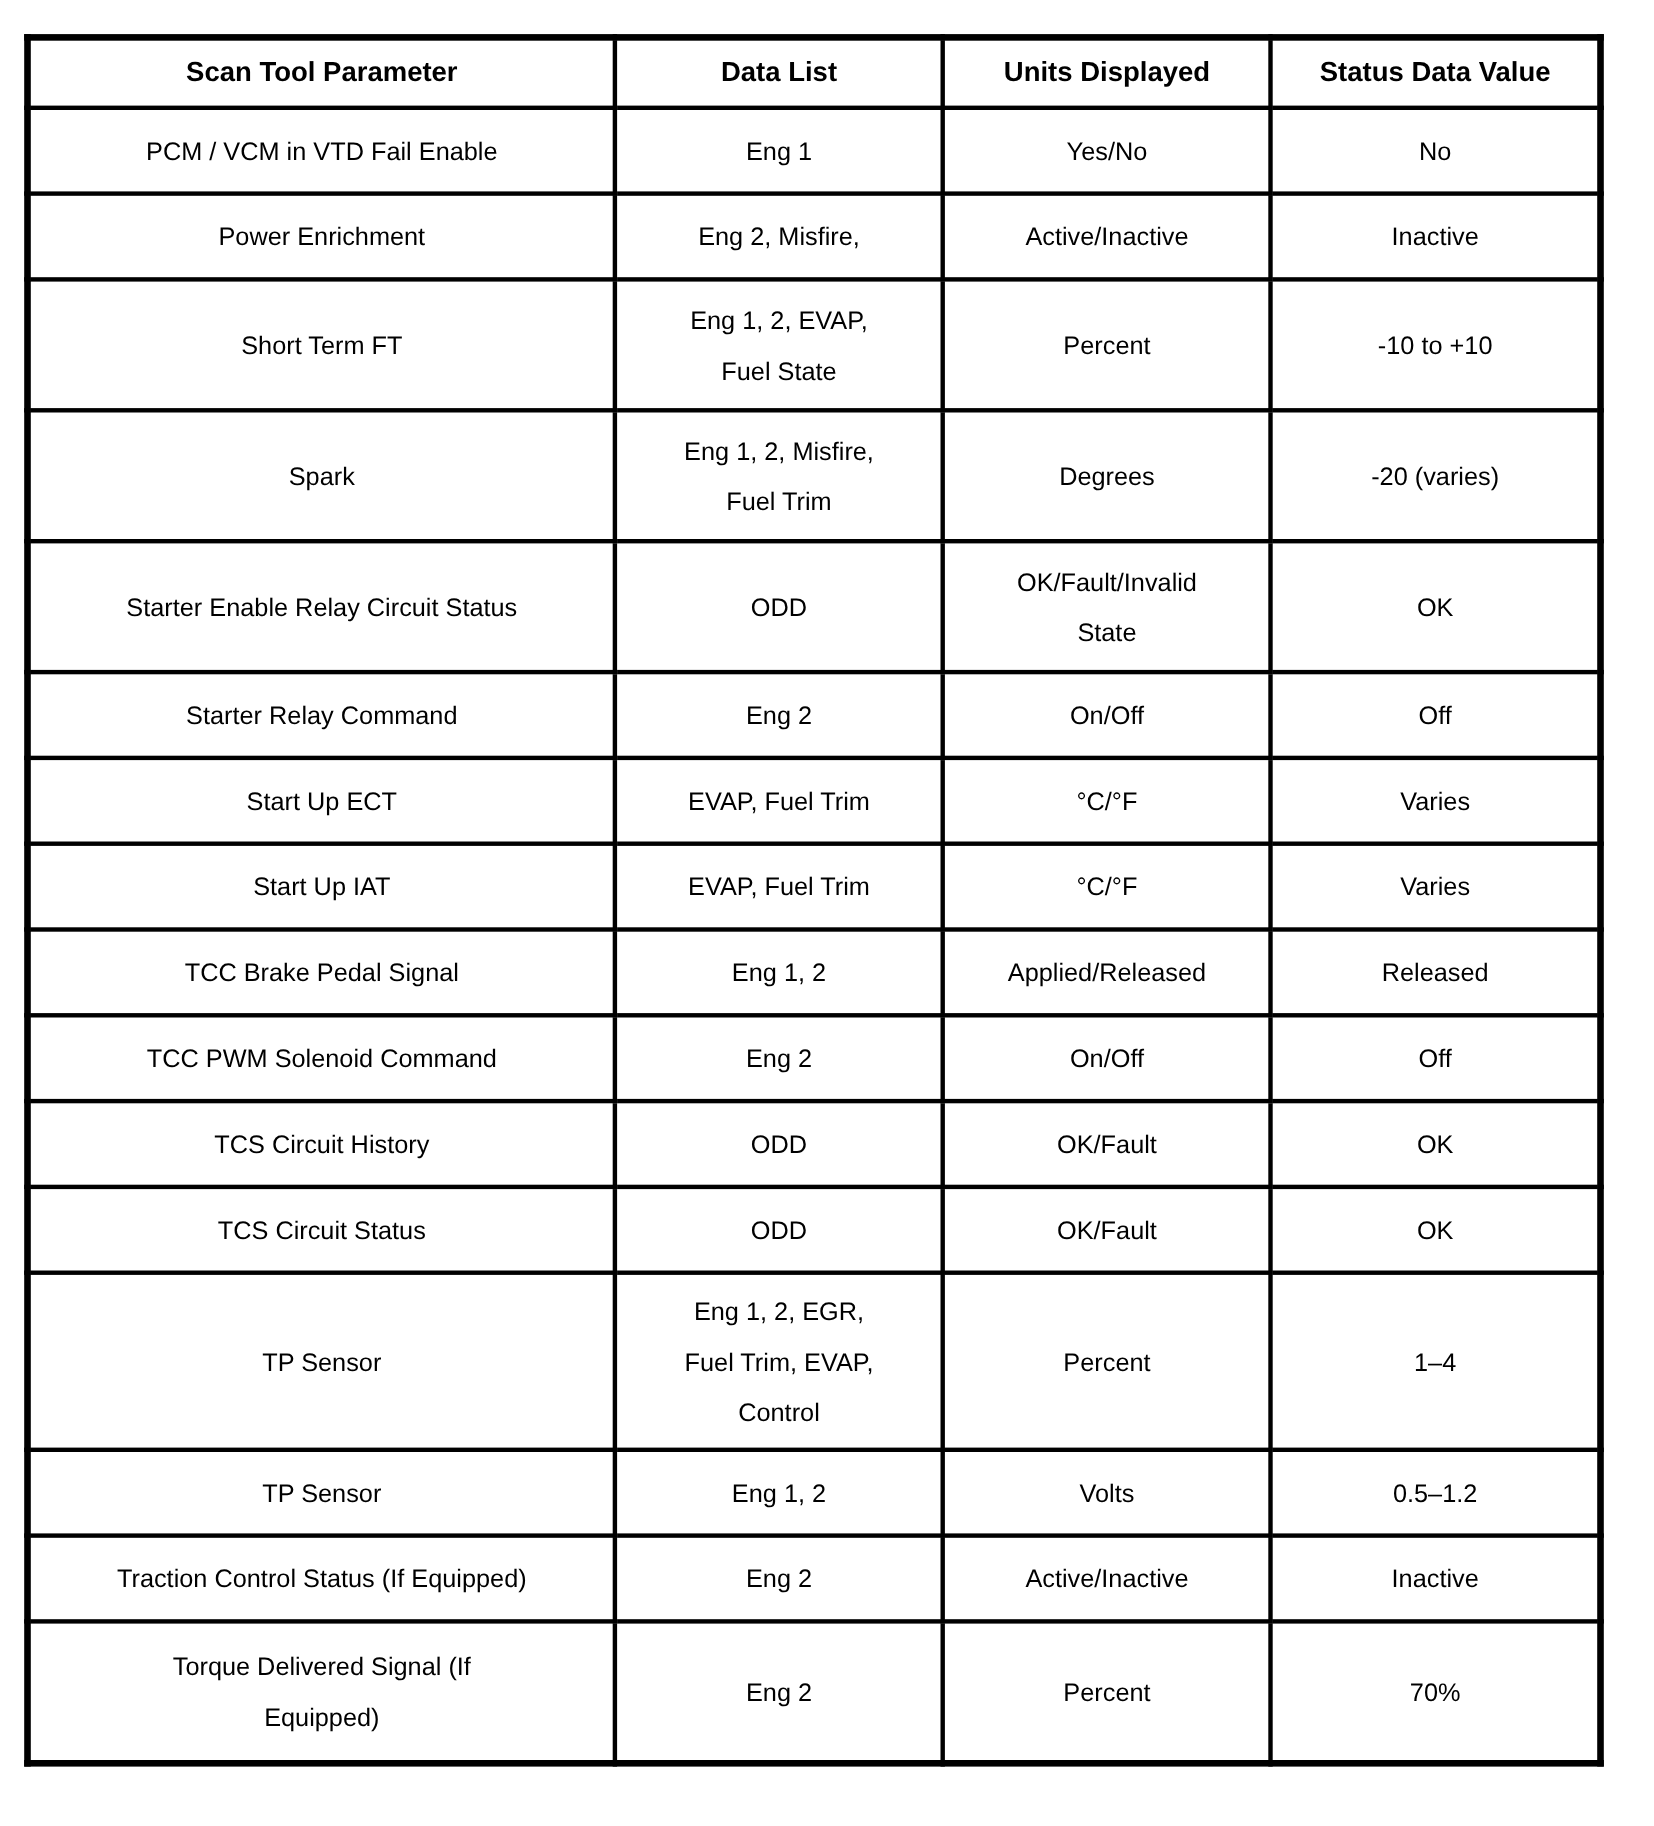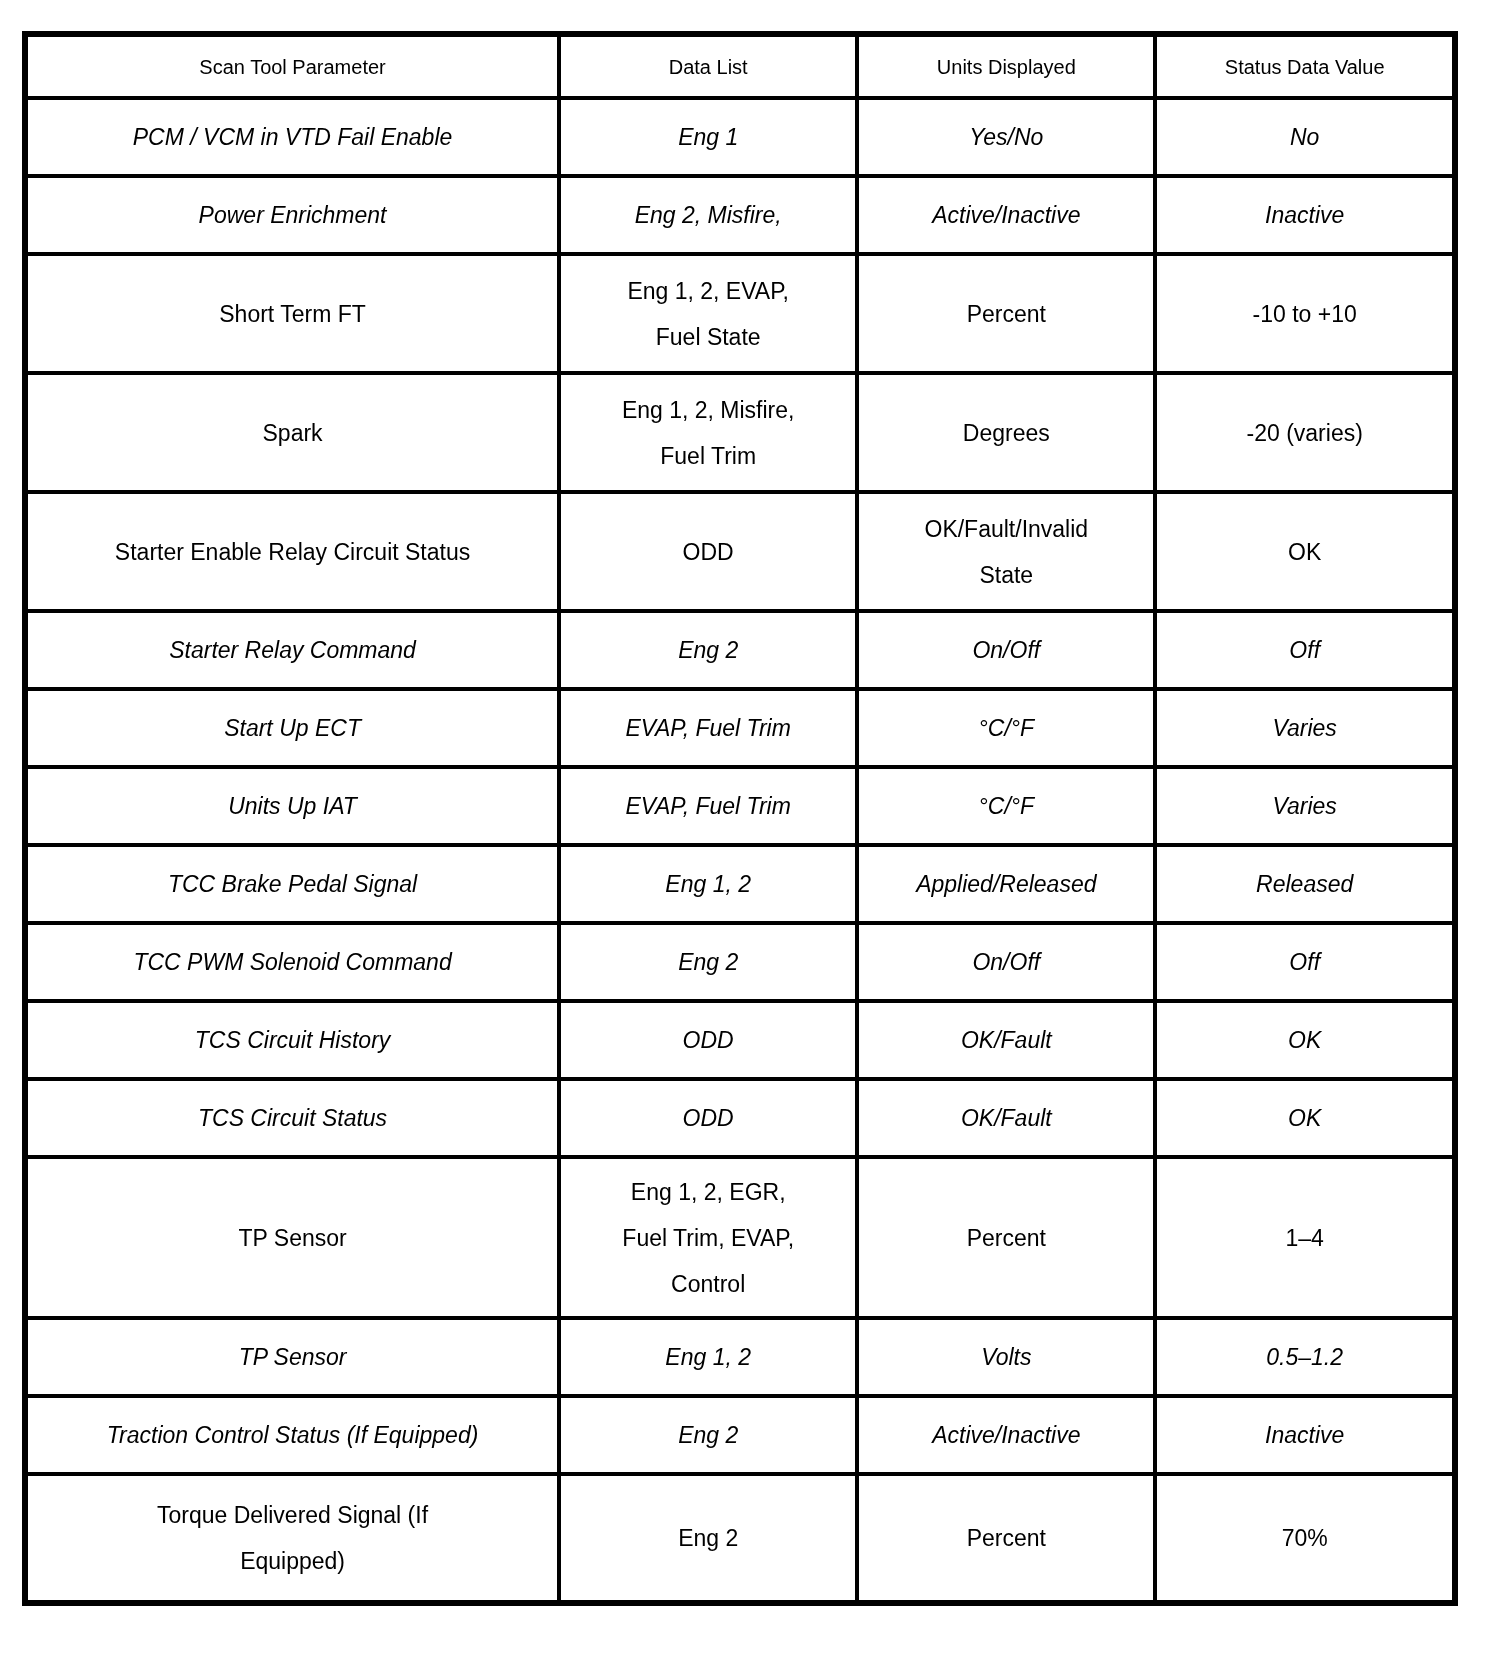--- a/index.html
+++ b/index.html
@@ -28,26 +28,26 @@
     border: 4px solid #000000;
     text-align: center;
     vertical-align: middle;
     white-space: pre-line;
     font-size: 23px;
     line-height: 2.0;
     padding: 2px 10px;
     overflow: hidden;
   }
   table.scan-table th {
-    font-size: 20px;
-    font-weight: normal;
+    font-size: 25px;
+    font-weight: bold;
     line-height: 1.3;
   }
   tr.rh-head { height: 64px; }
-  tr.rh-1    { height: 78px; font-style: italic; }
+  tr.rh-1    { height: 78px; }
   tr.rh-2    { height: 119px; }
   tr.rh-3    { height: 161px; }
   tr.rh-last { height: 129px; }
 </style>
 </head>
 <body>
 
 <table class="scan-table">
   <colgroup>
     <col style="width:37.35%">
@@ -103,21 +103,21 @@
       <td>On/Off</td>
       <td>Off</td>
     </tr>
     <tr class="rh-1">
       <td>Start Up ECT</td>
       <td>EVAP, Fuel Trim</td>
       <td>°C/°F</td>
       <td>Varies</td>
     </tr>
     <tr class="rh-1">
-      <td>Units Up IAT</td>
+      <td>Start Up IAT</td>
       <td>EVAP, Fuel Trim</td>
       <td>°C/°F</td>
       <td>Varies</td>
     </tr>
     <tr class="rh-1">
       <td>TCC Brake Pedal Signal</td>
       <td>Eng 1, 2</td>
       <td>Applied/Released</td>
       <td>Released</td>
     </tr>

